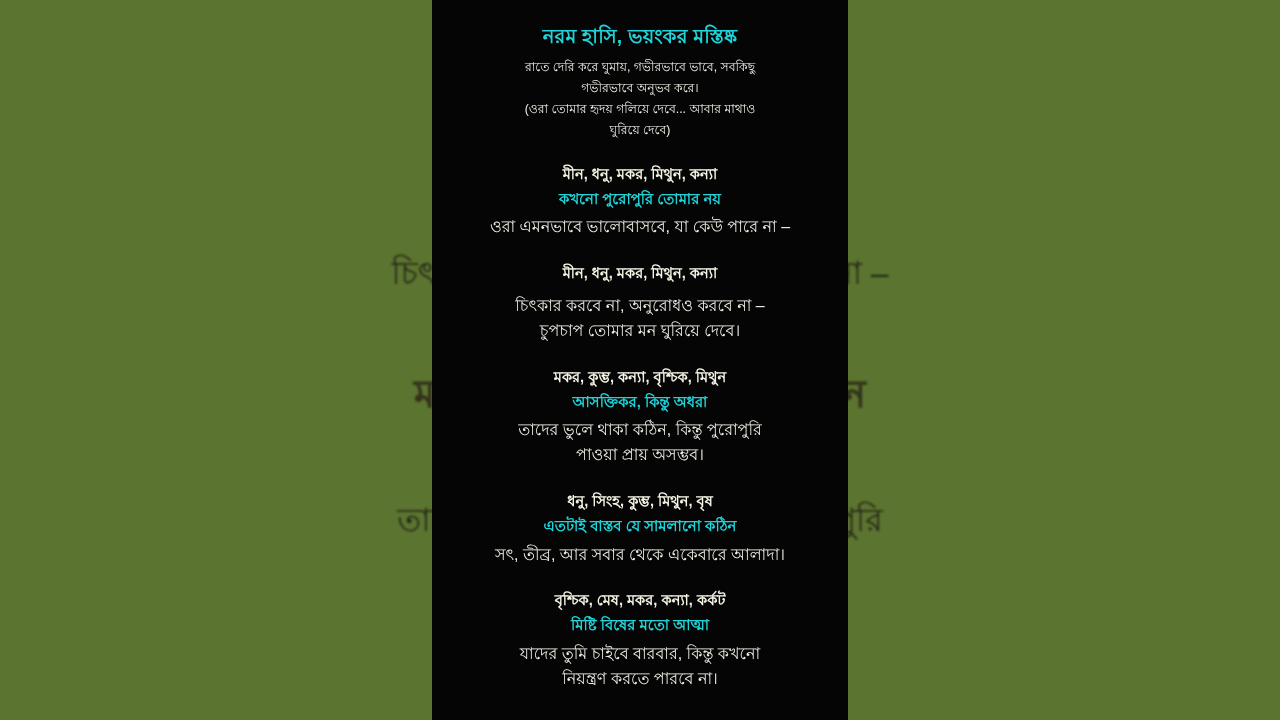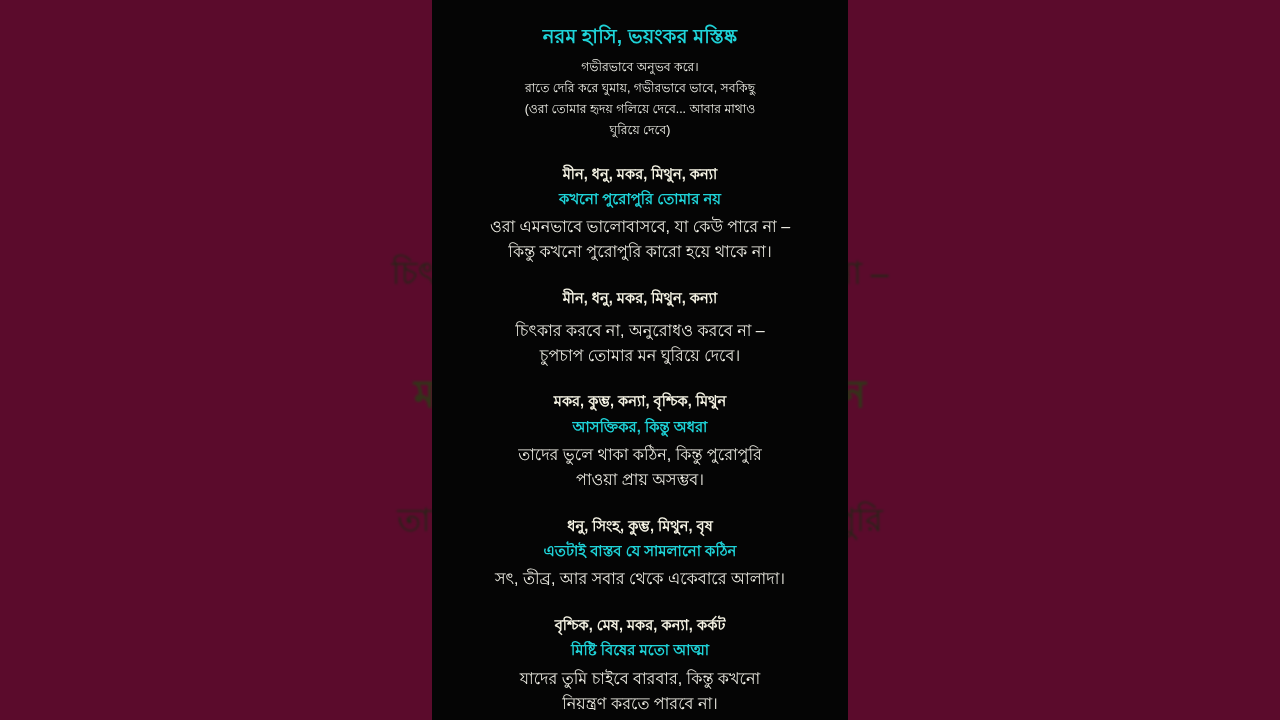--- a/index.html
+++ b/index.html
@@ -10,21 +10,21 @@
   body {
     width: 1280px;
     height: 720px;
     overflow: hidden;
     font-family: "Liberation Sans", sans-serif;
   }
   #stage {
     position: relative;
     width: 1280px;
     height: 720px;
-    background: #be185d;
+    background: #bef264;
     overflow: hidden;
   }
   
   .bg-layer {
     position: absolute;
     inset: 0;
     overflow: hidden;
     filter: blur(1.2px);
     opacity: 1;
   }
@@ -136,30 +136,29 @@
   </div>
 
   <div class="vignette-left"></div>
   <div class="vignette-right"></div>
 
   <div class="video-column">
     <div class="video-inner">
 
       <div class="poster-title">নরম হাসি, ভয়ংকর মস্তিষ্ক</div>
 
+      <div class="intro">রাতে দেরি করে ঘুমায়, গভীরভাবে ভাবে, সবকিছু</div>
       <div class="intro">গভীরভাবে অনুভব করে।</div>
-      <div class="intro">রাতে দেরি করে ঘুমায়, গভীরভাবে ভাবে, সবকিছু</div>
       <div class="intro paren">(ওরা তোমার হৃদয় গলিয়ে দেবে... আবার মাথাও</div>
       <div class="intro">ঘুরিয়ে দেবে)</div>
 
       <div class="verse">
         <div class="signs">মীন, ধনু, মকর, মিথুন, কন্যা</div>
         <div class="tagline">কখনো পুরোপুরি তোমার নয়</div>
         <div class="desc">ওরা এমনভাবে ভালোবাসবে, যা কেউ পারে না –</div>
-        <div class="desc">কিন্তু কখনো পুরোপুরি কারো হয়ে থাকে না।</div>
       </div>
 
       <div class="verse">
         <div class="signs">মীন, ধনু, মকর, মিথুন, কন্যা</div>
         <div class="gap-sm"></div>
         <div class="desc">চিৎকার করবে না, অনুরোধও করবে না –</div>
         <div class="desc">চুপচাপ তোমার মন ঘুরিয়ে দেবে।</div>
       </div>
 
       <div class="verse">

